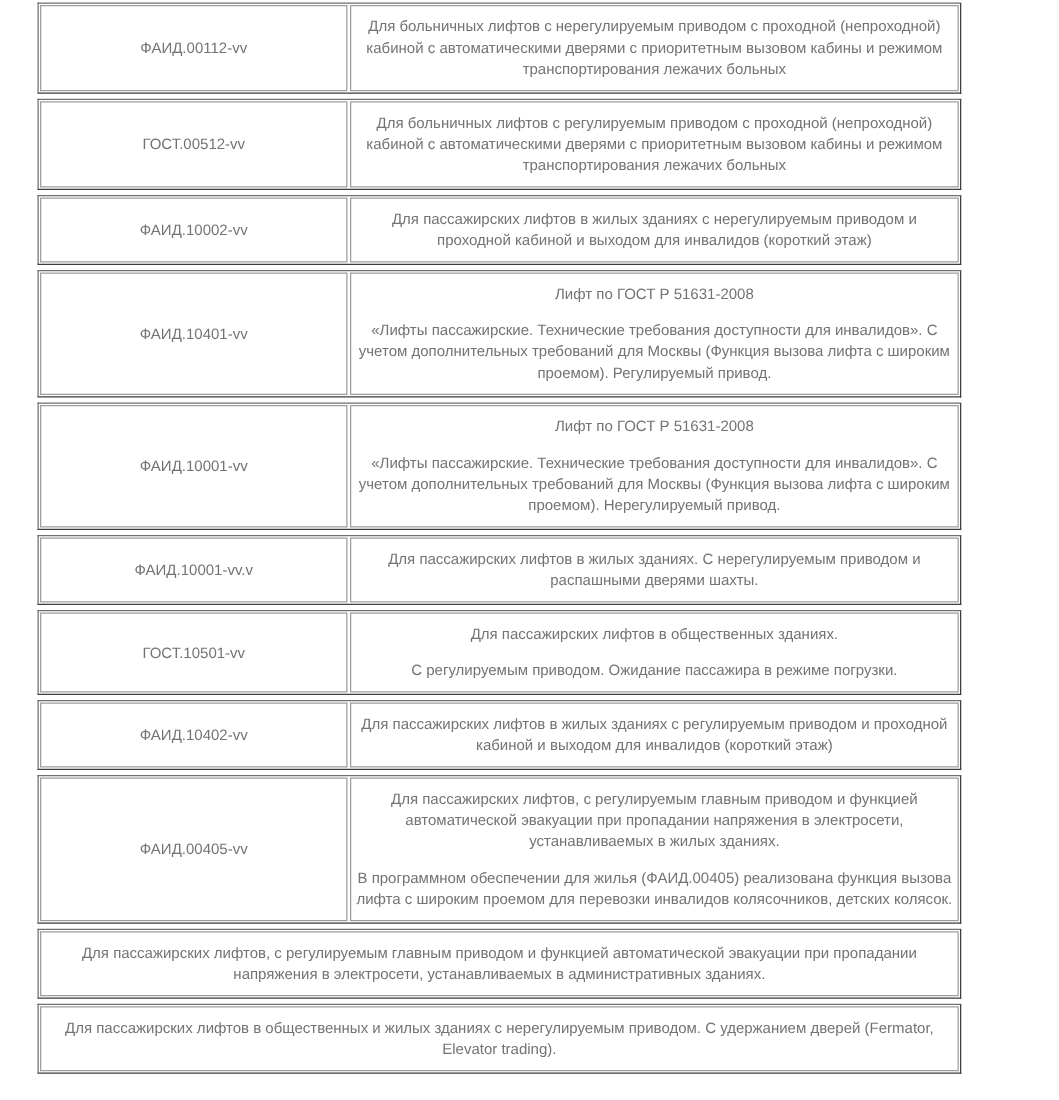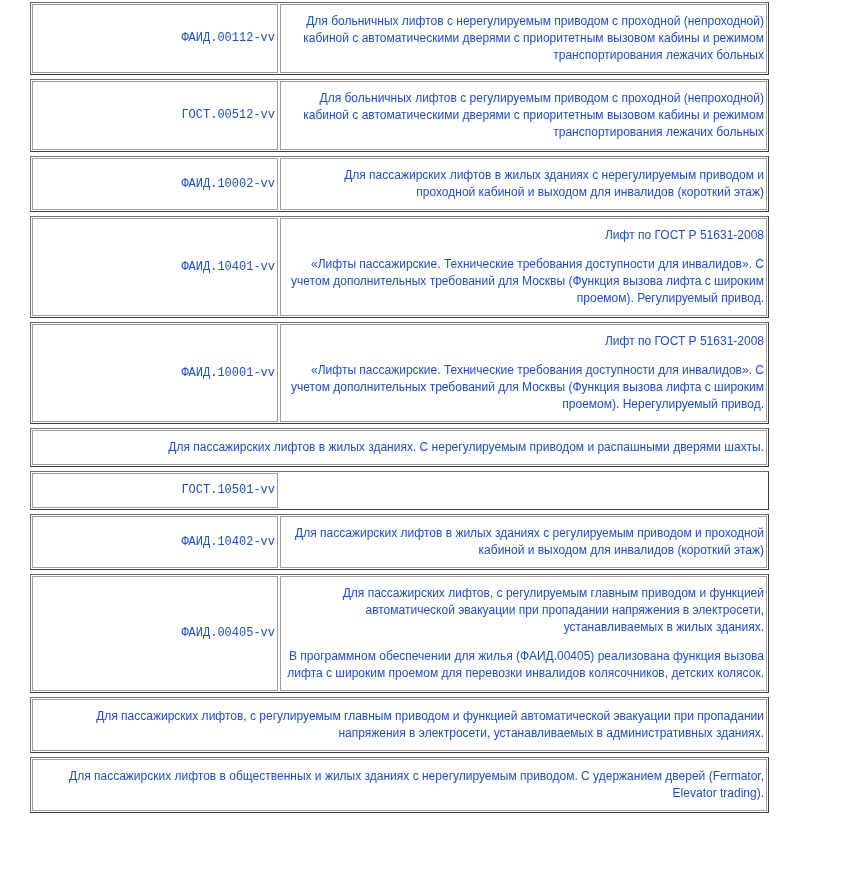--- a/index.html
+++ b/index.html
@@ -27,29 +27,28 @@
     border-color: #6f6f6f #3d3d3d #3d3d3d #6f6f6f; 
     padding: 1px;
     margin-bottom: 4px;
   }
   .cell {
     box-sizing: border-box;
     border: 1px solid #9e9e9e;
     display: flex;
     flex-direction: column;
     justify-content: center;
-    text-align: right;
+    text-align: center;
     padding: 8px 2px;
-    color: #1d4ed8;
+    color: #737373;
     font-size: 12px;
     line-height: 17px;
   }
   .cell.code {
     flex: 0 0 246px;
-    font-family: Liberation Mono, monospace;
   }
   .cell.desc {
     flex: 1 1 auto;
     min-width: 0;
   }
   .cell p {
     margin: 0;
   }
   .cell p + p {
     margin-top: 12px;
@@ -101,29 +100,36 @@
     <div class="cell code">
       <span>ФАИД.10001-vv</span>
     </div>
     <div class="cell desc">
           <p>Лифт по ГОСТ Р 51631-2008</p>
           <p>«Лифты пассажирские. Технические требования доступности для инвалидов». С учетом дополнительных требований для Москвы (Функция вызова лифта с широким проемом). Нерегулируемый привод.</p>
         </div>
   </section>
 
   <section class="row-table">
+    <div class="cell code">
+      <span>ФАИД.10001-vv.v</span>
+    </div>
     <div class="cell desc">
           <p>Для пассажирских лифтов в жилых зданиях. С нерегулируемым приводом и распашными дверями шахты.</p>
         </div>
   </section>
 
   <section class="row-table">
     <div class="cell code">
       <span>ГОСТ.10501-vv</span>
     </div>
+    <div class="cell desc">
+          <p>Для пассажирских лифтов в общественных зданиях.</p>
+          <p>С регулируемым приводом. Ожидание пассажира в режиме погрузки.</p>
+        </div>
   </section>
 
   <section class="row-table">
     <div class="cell code">
       <span>ФАИД.10402-vv</span>
     </div>
     <div class="cell desc">
           <p>Для пассажирских лифтов в жилых зданиях с регулируемым приводом и проходной кабиной и выходом для инвалидов (короткий этаж)</p>
         </div>
   </section>

